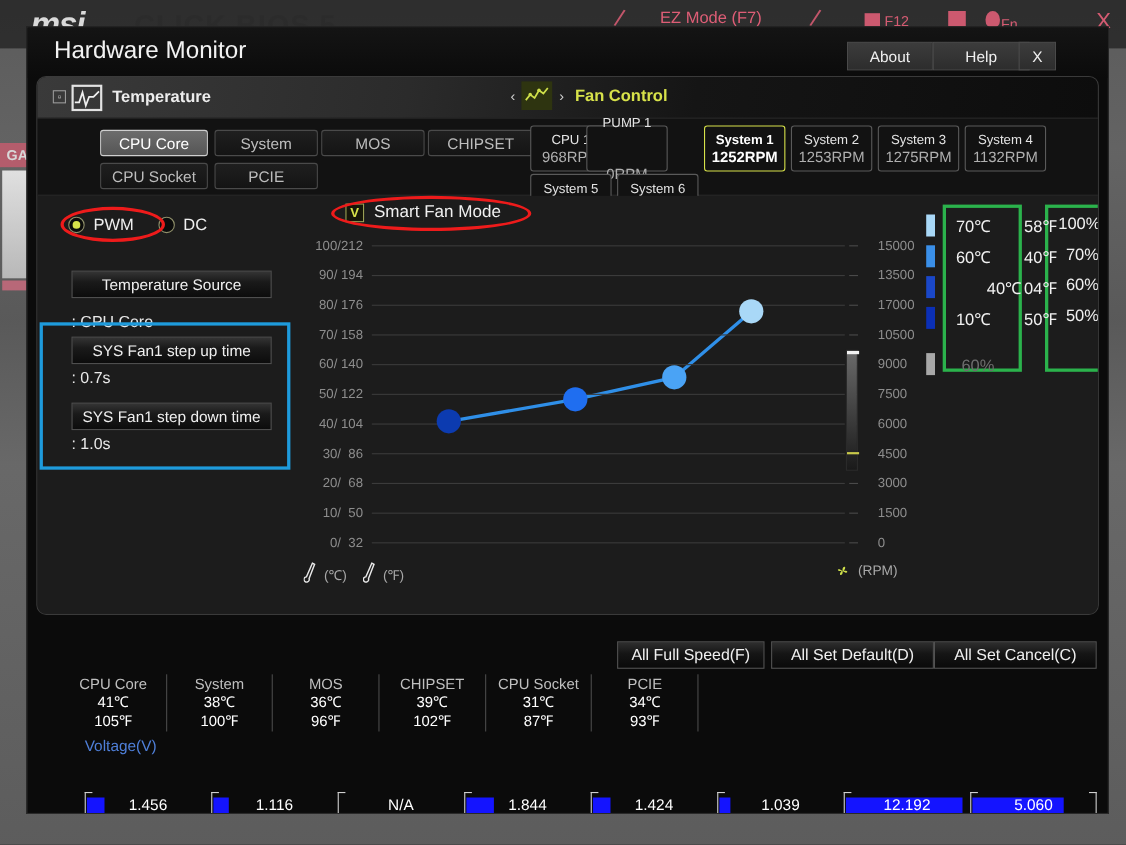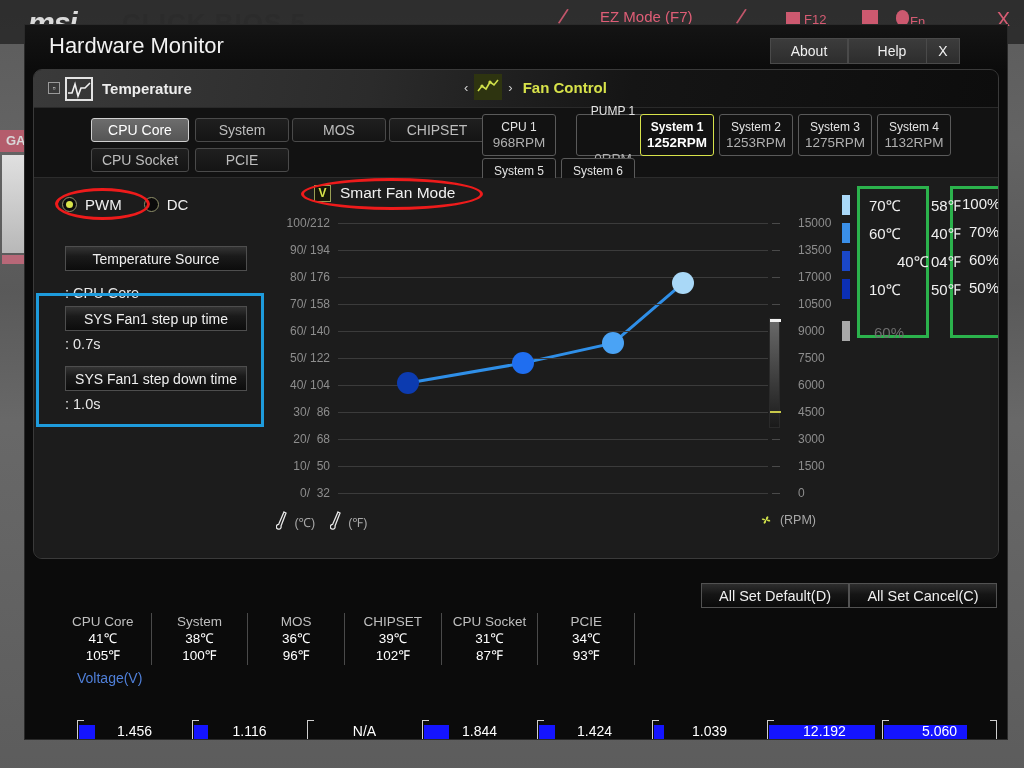--- a/index.html
+++ b/index.html
@@ -334,21 +334,21 @@
       <div class="tab-btn" style="left:161px;top:10px;width:94px;">System</div>
       <div class="tab-btn" style="left:258px;top:10px;width:94px;">MOS</div>
       <div class="tab-btn" style="left:355px;top:10px;width:96px;">CHIPSET</div>
       <div class="tab-btn" style="left:57px;top:40px;width:98px;">CPU Socket</div>
       <div class="tab-btn" style="left:161px;top:40px;width:94px;">PCIE</div>
 
       <div class="fan-btn" style="left:448px;top:6px;">
         <span class="fn">CPU 1</span>
         <span class="fr">968RPM</span>
       </div>
-      <div class="fan-btn" style="left:542px;top:6px;gap:32px;">
+      <div class="fan-btn" style="left:499px;top:6px;gap:32px;">
         <span class="fn">PUMP 1</span>
         <span class="fr">0RPM</span>
       </div>
       <div class="fan-btn selected" style="left:606px;top:6px;">
         <span class="fn">System 1</span>
         <span class="fr">1252RPM</span>
       </div>
       <div class="fan-btn" style="left:685px;top:6px;">
         <span class="fn">System 2</span>
         <span class="fr">1253RPM</span>
@@ -509,20 +509,21 @@
         <div class="tcell" style="left:40px;top:101px;">10℃</div>
         <div class="tcell" style="left:102px;top:101px;">50℉</div>
         <div class="tcell" style="left:140px;top:101px;">50%</div>
 
         <div id="grey-bar"></div>
         <div id="pct-grey">60%</div>
       </div>
     </div>
   </div>
 
+  <div class="big-btn" id="bb1">All Full Speed(F)</div>
   <div class="big-btn" id="bb2">All Set Default(D)</div>
   <div class="big-btn" id="bb3">All Set Cancel(C)</div>
 
   <div id="temp-strip">
     <div class="tcolumn">
       <div class="nm">CPU Core</div>
       <div>41℃</div>
       <div>105℉</div>
     </div>
     <div class="tcolumn">

